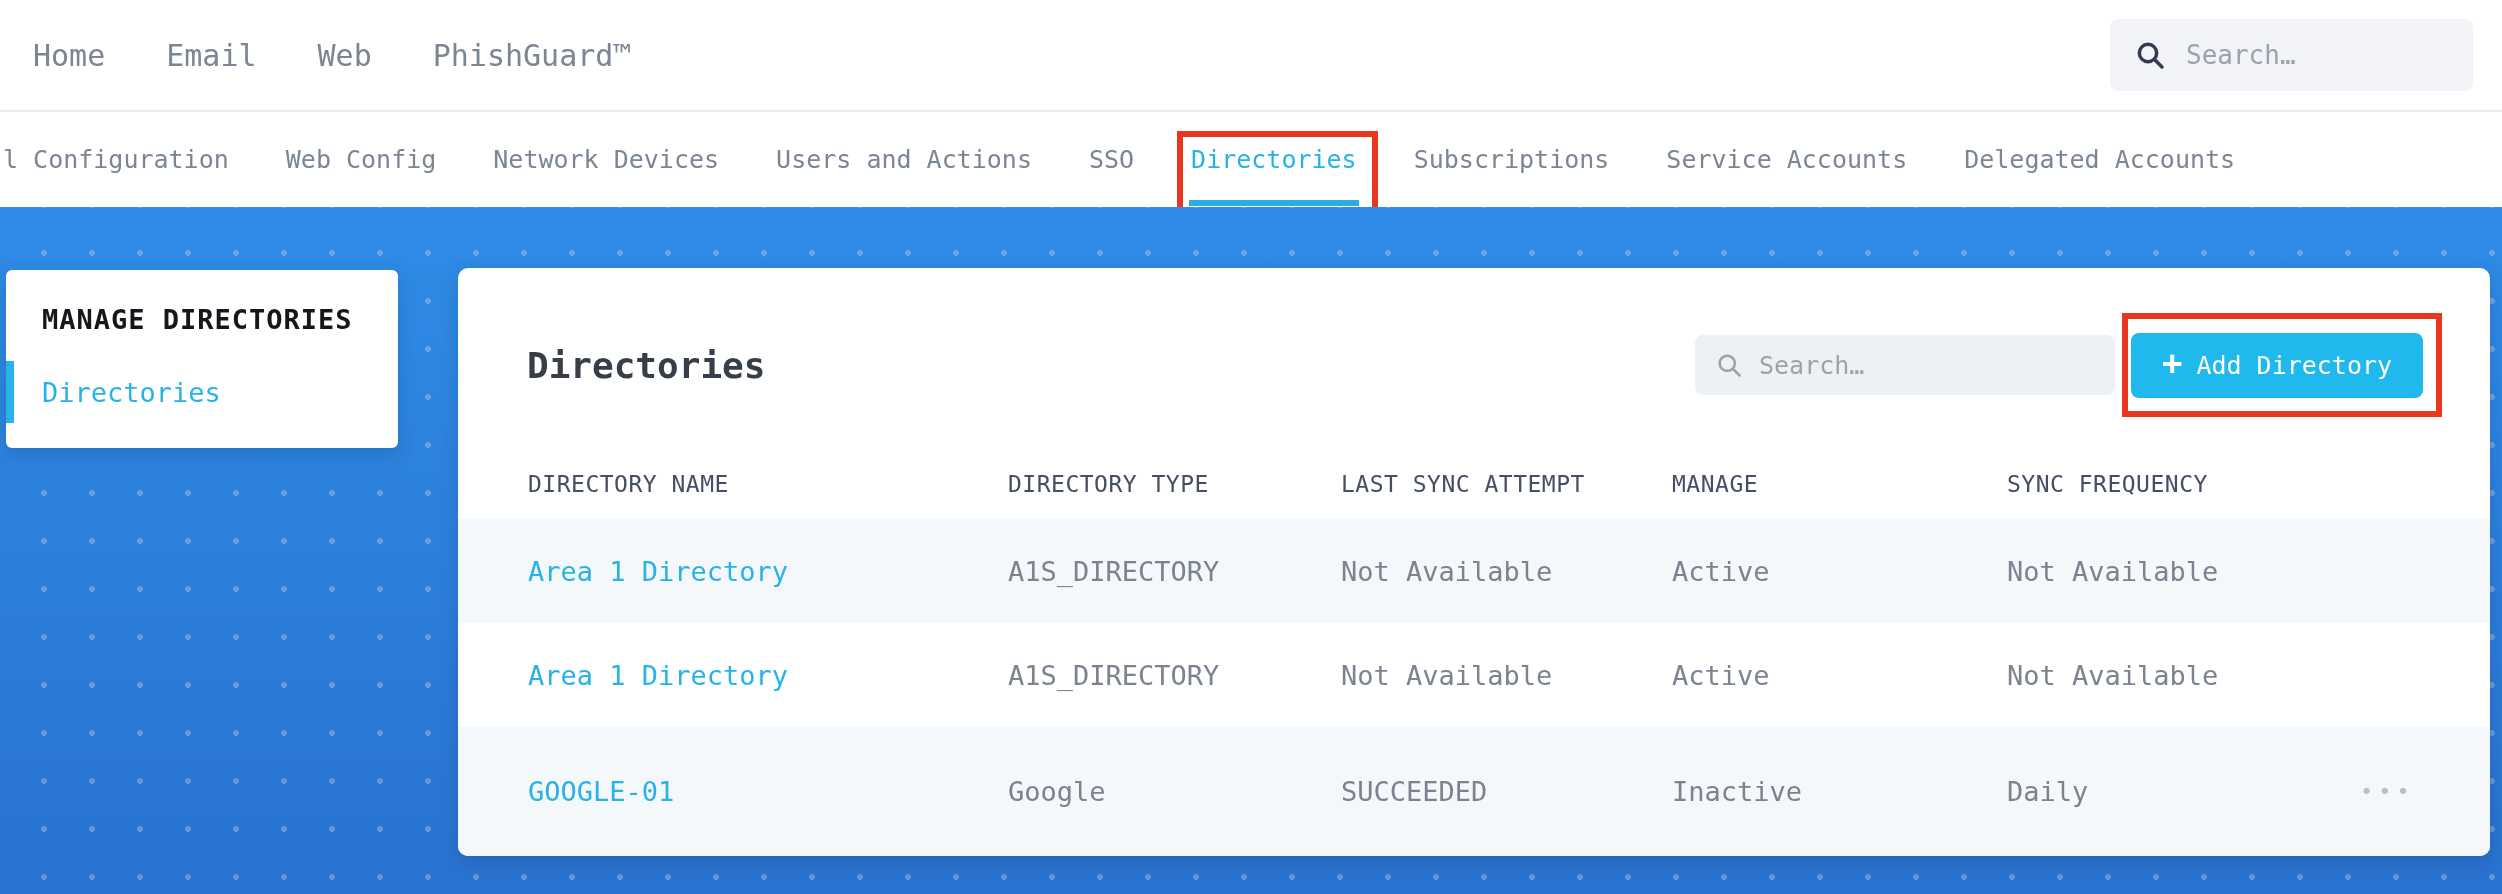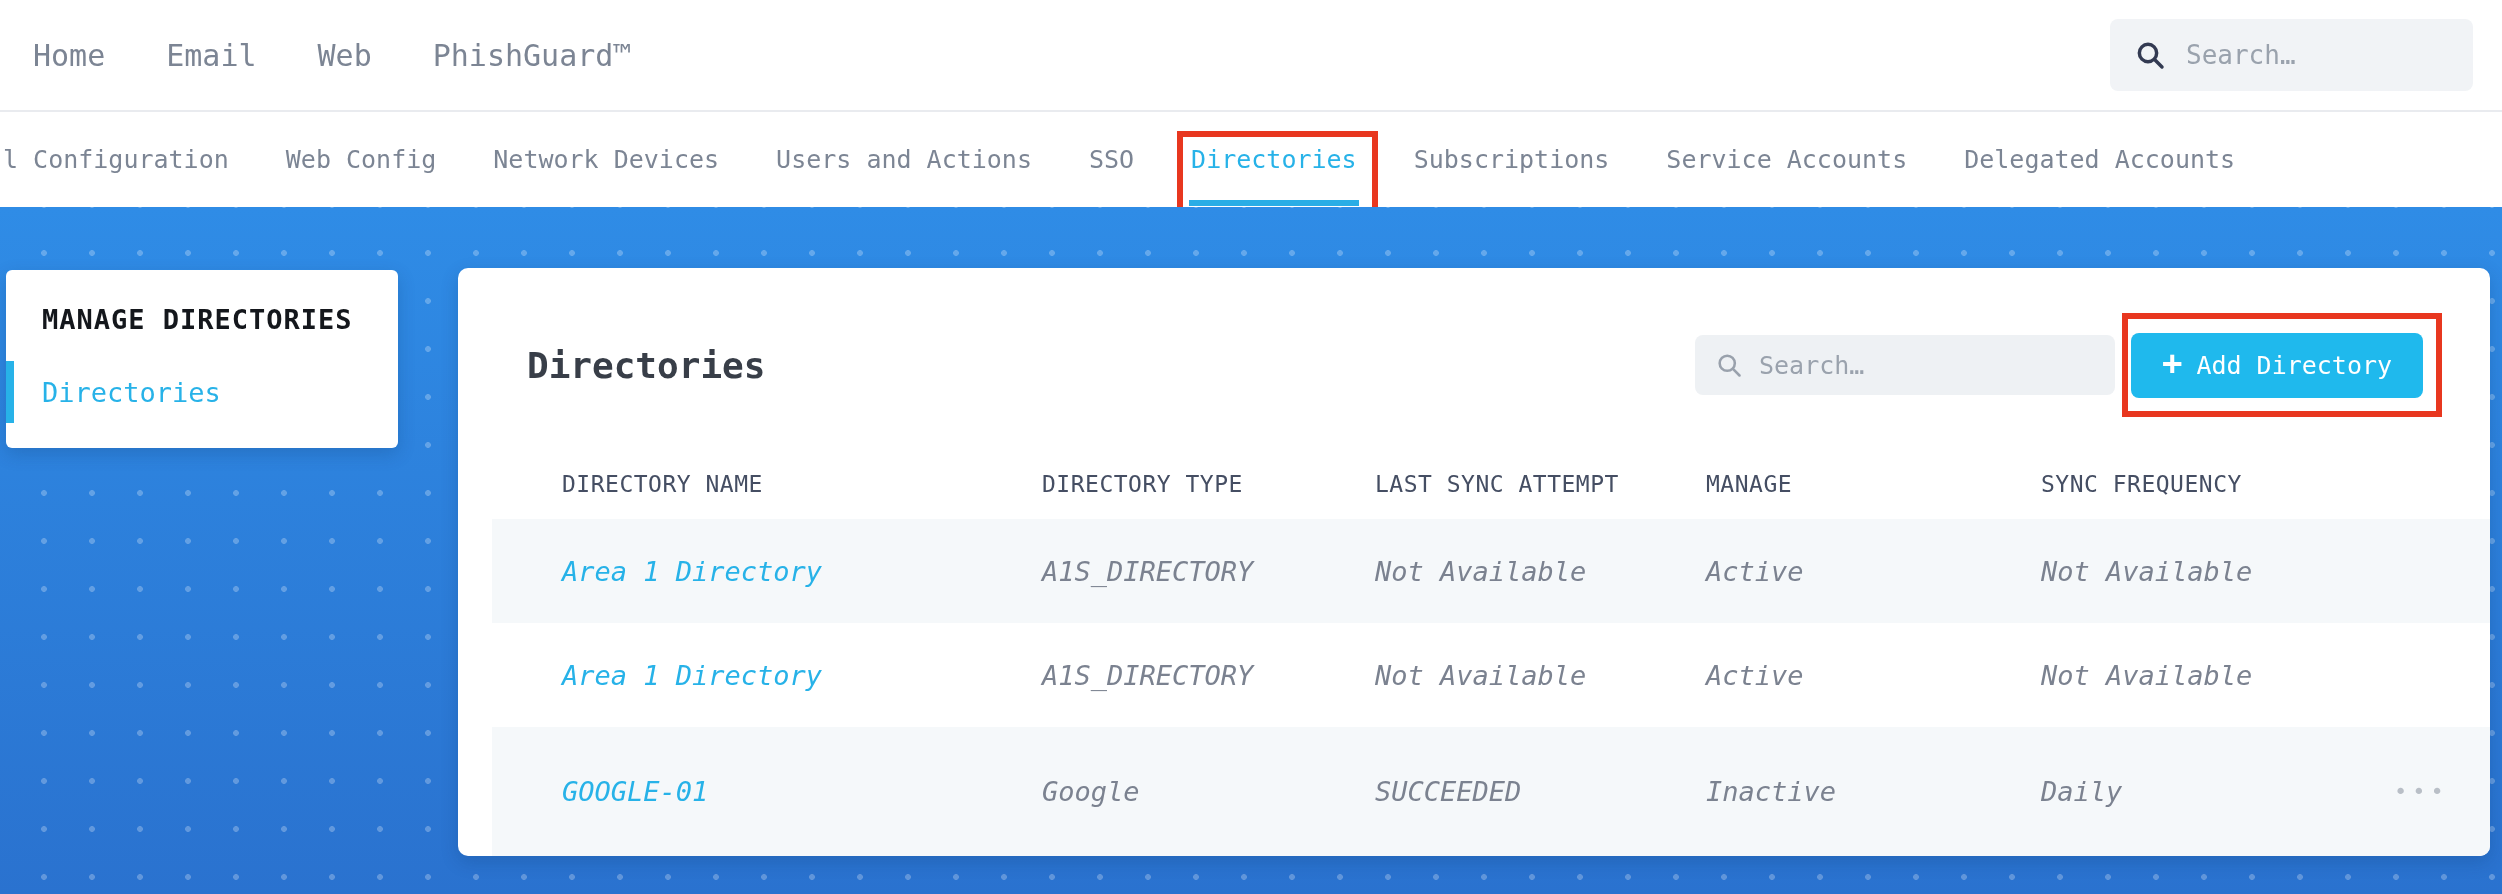--- a/index.html
+++ b/index.html
@@ -100,26 +100,26 @@
   }
   .add-btn .plus { font-size:34px; font-weight:bold; line-height:1; margin-top:-4px; }
   .btn-redbox {
     position:absolute; top:-20px; bottom:-19px; left:-9px; right:-19px;
     border:6px solid #e8371f; pointer-events:none;
   }
 
   
   .tbl-header, .tbl-row {
     display:grid; grid-template-columns:480px 333px 331px 335px 353px 1fr;
-    padding-left:70px; align-items:center;margin-left:34px;
+    padding-left:70px; align-items:center;
   }
   .tbl-header {
     height:71px; flex:0 0 auto; font-size:23px; color:#454e63; letter-spacing:0.5px;
   }
-  .tbl-row { height:104px; flex:0 0 auto; font-size:27px; color:#7b8290;font-style:italic; }
+  .tbl-row { height:104px; flex:0 0 auto; font-size:27px; color:#7b8290; }
   .tbl-row.alt { background:#f5f8fa; }
   .tbl-row.last { height:auto; flex:1 1 auto; }
   .cell-link { color:#27b2e8; cursor:pointer; }
   .menu-dots {
     color:#b9bfc7; font-size:22px; letter-spacing:5px; cursor:pointer; line-height:1;
   }
 </style>
 </head>
 <body>
 

